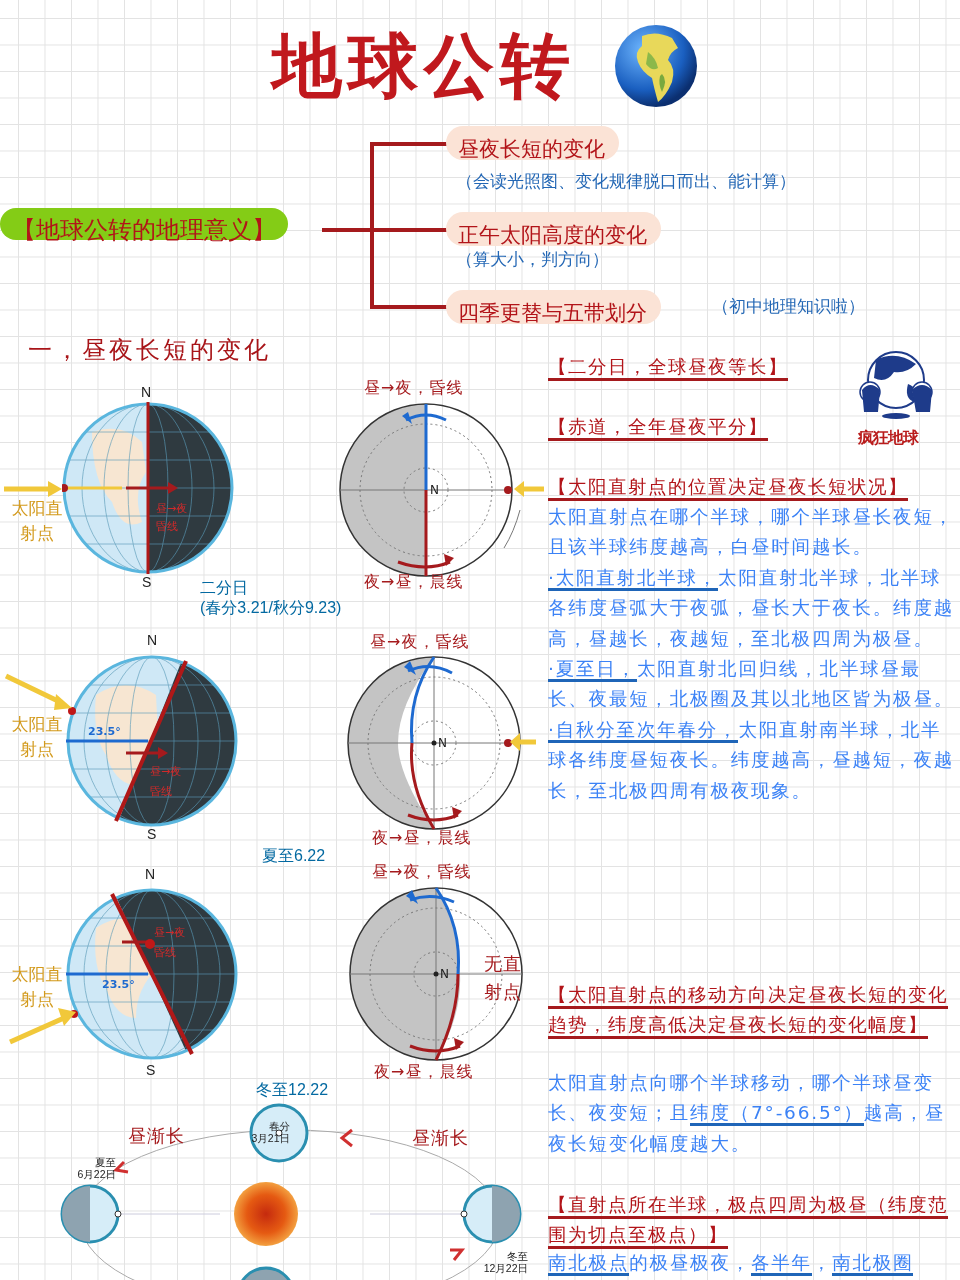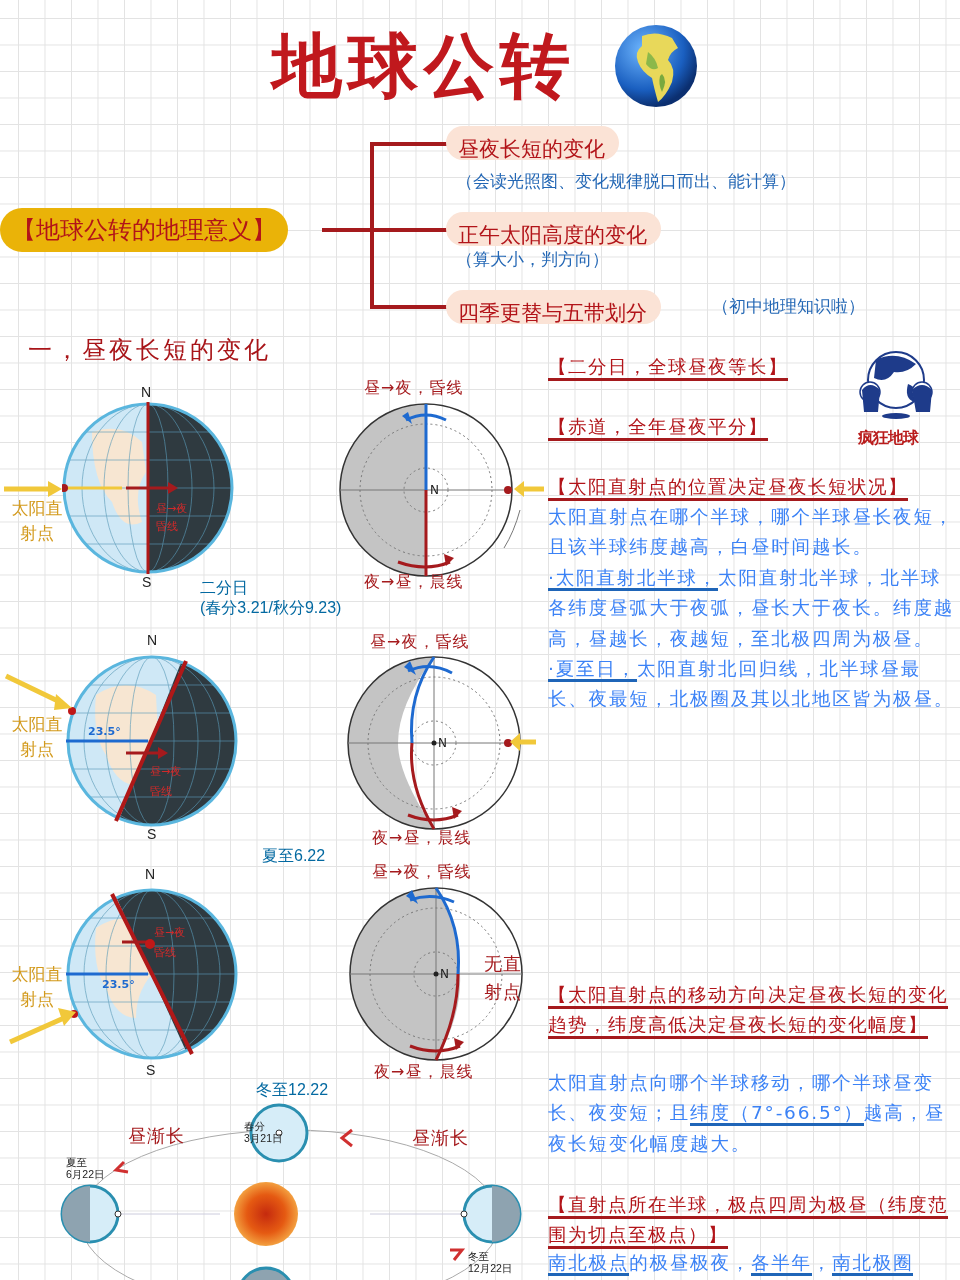--- a/index.html
+++ b/index.html
@@ -19,22 +19,22 @@
 
   
   .title {
     left: 272px; top: 26px; font-size: 70px; font-weight: bold;
     color: #c0181d; letter-spacing: 6px; line-height: 80px;
   }
   .title-globe { left: 612px; top: 22px; width: 88px; height: 88px; }
 
   
   .root-pill {
-    left: 0px; top: 208px; height: 44px; padding: 0 12px;
-    background: #eab308; border-radius: 22px;
+    left: 0px; top: 208px; height: 32px; padding: 0 12px;
+    background: #84cc16; border-radius: 22px;
     font-size: 24px; color: #b21419; line-height: 44px; white-space: nowrap;
   }
   .branch-pill {
     height: 34px; padding: 6px 14px 0 12px; background: #fbe3d6; border-radius: 17px;
     font-size: 21px; color: #b21419; line-height: 34px; white-space: nowrap;
   }
   .note-blue { font-size: 17px; color: #2367b5; white-space: nowrap; }
   .mm-line { background: #a51a1d; }
 
   
@@ -51,21 +51,21 @@
   .para {
     font-size: 18.5px; color: #3b82f6; line-height: 30.4px; letter-spacing: 1.8px;
   }
   .blue-under { border-bottom: 3px solid #1f65b8; }
 
   
   .lbl-yellow { font-size: 17px; color: #d39a1d; text-align: center; line-height: 25px; }
   .lbl-red { font-size: 16px; color: #a51a1d; white-space: nowrap; letter-spacing: 1px; }
   .lbl-black { font-size: 16px; color: #0369a1; text-align: left; font-family: "Liberation Sans", sans-serif; line-height: 20px;}
   .lbl-ns { font-size: 14px; color: #222; font-family: "Liberation Sans", sans-serif; }
-  .lbl-tiny { font-size: 10.5px; color: #222; text-align: left; line-height: 12px; font-family: "Liberation Sans", sans-serif; }
+  .lbl-tiny { font-size: 10.5px; color: #222; text-align: right; line-height: 12px; font-family: "Liberation Sans", sans-serif; }
   svg { display: block; }
 </style>
 </head>
 <body>
 
 <div class="abs title">地球公转</div>
 <div class="abs title-globe">
   <svg width="88" height="88" viewBox="0 0 88 88">
     <defs>
       <radialGradient id="gg" cx="35%" cy="30%" r="70%">
@@ -385,20 +385,21 @@
   <span class="red-under">【赤道，全年昼夜平分】</span>
 </div>
 <div class="abs rc red-head" style="top:472px; width:412px;">
   <span class="red-under">【太阳直射点的位置决定昼夜长短状况】</span>
 </div>
 
 <div class="abs rc para" style="top:502px;">
   <div>太阳直射点在哪个半球，哪个半球昼长夜短，且该半球纬度越高，白昼时间越长。</div>
   <div><span class="blue-under">·太阳直射北半球，</span><span>太阳直射北半球，北半球各纬度昼弧大于夜弧，昼长大于夜长。纬度越高，昼越长，夜越短，至北极四周为极昼。</span></div>
   <div><span class="blue-under">·夏至日，</span><span>太阳直射北回归线，北半球昼最长、夜最短，北极圈及其以北地区皆为极昼。</span></div>
+  <div><span class="blue-under">·自秋分至次年春分，</span><span>太阳直射南半球，北半球各纬度昼短夜长。纬度越高，昼越短，夜越长，至北极四周有极夜现象。</span></div>
 </div>
 
 <div class="abs rc red-head" style="top:980px;">
   <span class="red-under">【太阳直射点的移动方向决定昼夜长短的变化趋势，纬度高低决定昼夜长短的变化幅度】</span>
 </div>
 <div class="abs rc para" style="top:1068px;">
   <span>太阳直射点向哪个半球移动，哪个半球昼变长、夜变短；且</span><span class="blue-under">纬度（7°-66.5°）</span><span>越高，昼夜长短变化幅度越大。</span>
 </div>
 
 <div class="abs rc red-head" style="top:1190px;">

